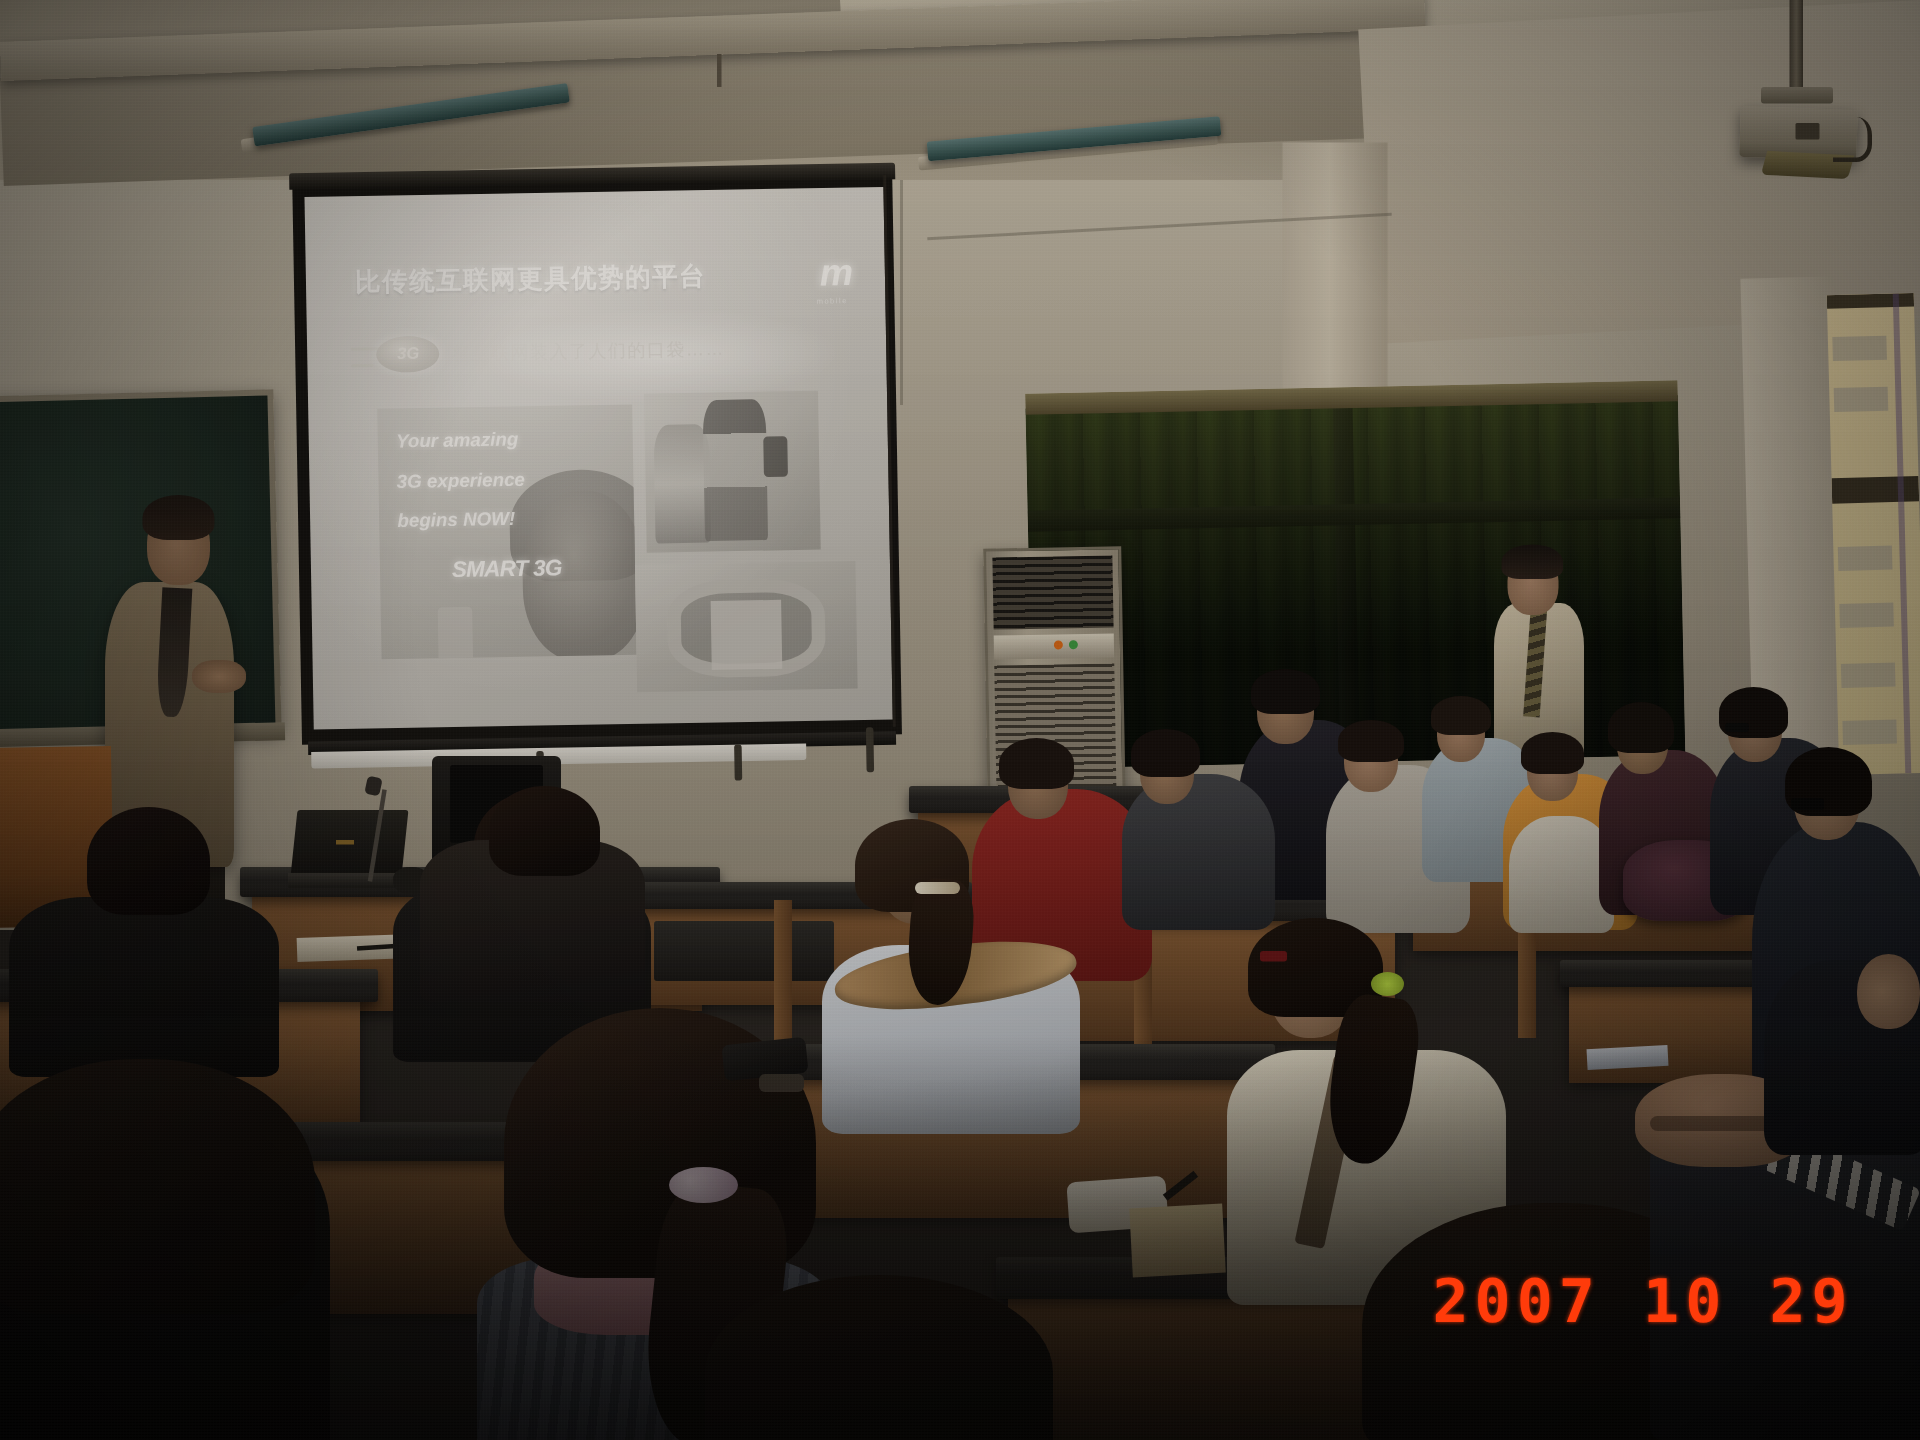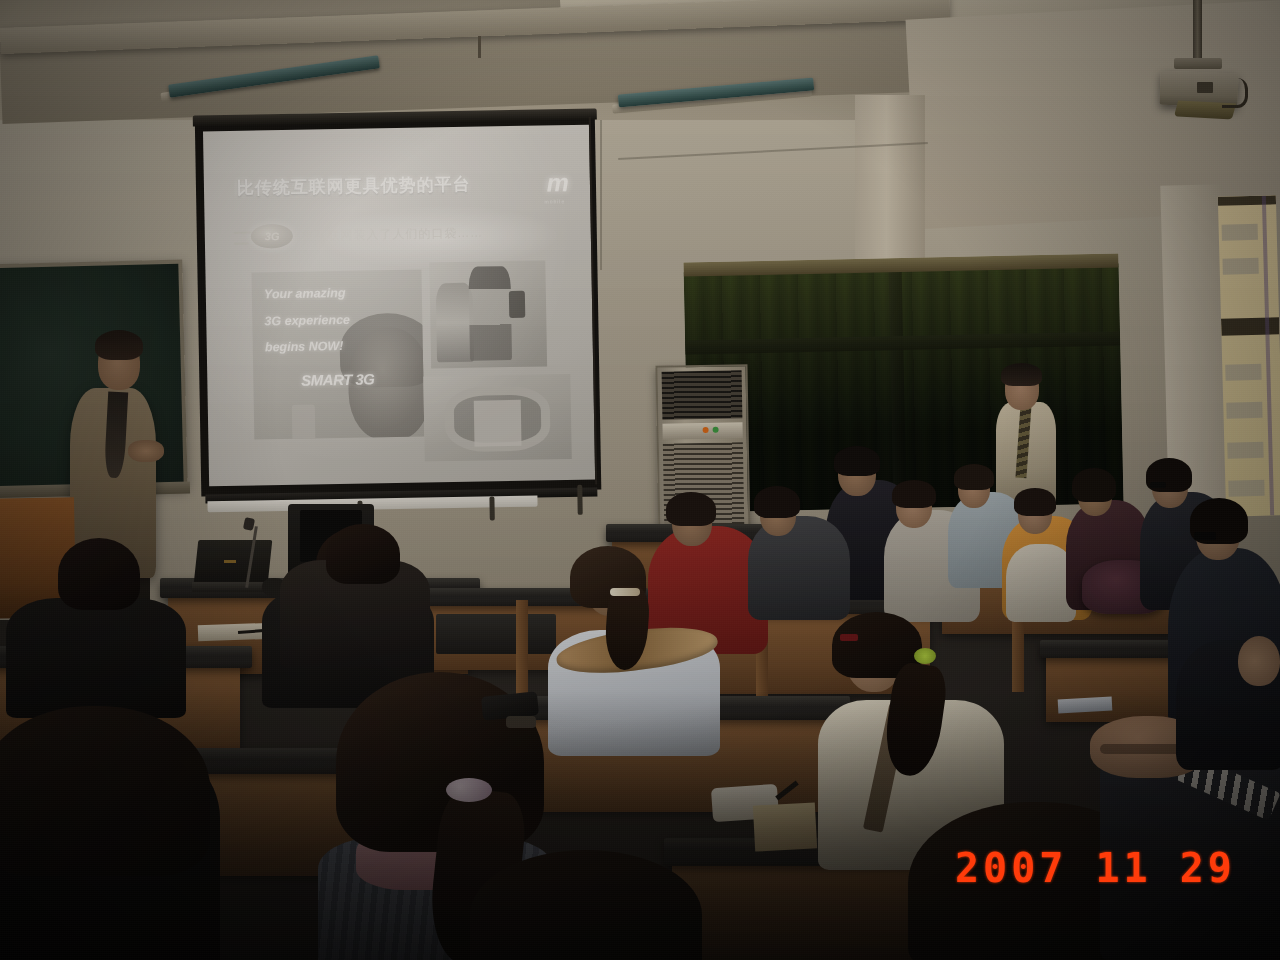--- a/index.html
+++ b/index.html
@@ -787,15 +787,15 @@
   <div style="position:absolute;left:774px;top:788px;width:26px;height:5px;background:#1a1612;transform:rotate(-38deg);"></div>
   <div style="position:absolute;left:482px;top:694px;width:56px;height:24px;background:linear-gradient(170deg,#1f1d1b,#0e0d0c);border-radius:5px;transform:rotate(-6deg);"></div>
   <div style="position:absolute;left:506px;top:716px;width:30px;height:12px;background:#3a342c;border-radius:4px;"></div>
   <div style="position:absolute;left:1058px;top:698px;width:54px;height:14px;background:linear-gradient(180deg,#cfd4dc,#99a0aa);transform:rotate(-3deg);"></div>
 
   <div class="dark-foreground"></div>
   <div class="grade-warm"></div>
   <div class="grade-vignette"></div>
   <div class="grade-noise"></div>
 
-  <div class="datestamp">2007 11 29</div>
+  <div class="datestamp">2007 10 29</div>
 
 </div>
 
 </body></html>

